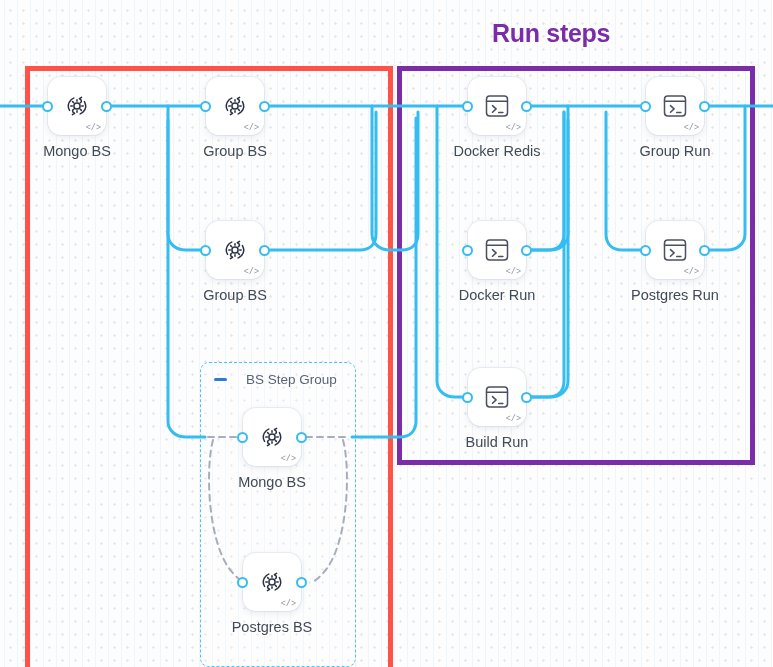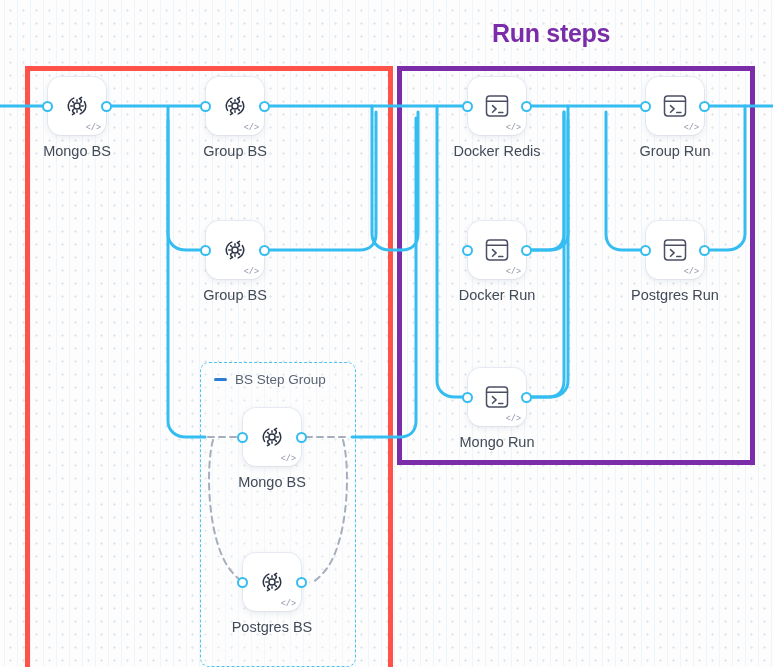--- a/index.html
+++ b/index.html
@@ -22,21 +22,21 @@
   #bs-box{left:25px;top:66px;width:368px;height:601px;border:5px solid #ff5349;border-bottom:none;}
   #run-box{left:397px;top:66px;width:358px;height:399px;border:5px solid #7b2ca8;}
   #bs-title{left:75px;top:19px;color:#ff5349;}
   #run-title{left:492px;top:19px;color:#7b2ca8;}
 
   svg.wires{position:absolute;left:0;top:0;width:773px;height:667px;overflow:visible;}
   .w{fill:none;stroke:#35bdf2;stroke-width:3;stroke-linecap:round;}
   .wd{fill:none;stroke:#a8adbd;stroke-width:2;stroke-dasharray:6 5;stroke-linecap:round;}
 
   .stepgroup{position:absolute;box-sizing:border-box;border:1.6px dashed #4ec3f0;border-radius:9px;background:rgba(255,255,255,.25);}
-  .sg-head{position:absolute;display:flex;align-items:center;gap:8px;font-size:13.5px;color:#5a6475;white-space:nowrap;}
+  .sg-head{position:absolute;display:flex;align-items:center;gap:19px;font-size:13.5px;color:#5a6475;white-space:nowrap;}
   .sg-dash{display:inline-block;width:13px;height:3px;background:#2b7cd3;border-radius:2px;}
 
   .node{position:absolute;width:58px;height:58px;}
   .card{position:absolute;inset:0;background:#fff;border-radius:13px;
         box-shadow:0 2px 7px rgba(40,60,90,.10),0 0 0 1px rgba(235,238,244,.9);
         display:flex;align-items:center;justify-content:center;}
   .card svg{display:block;}
   .codeglyph{position:absolute;right:5px;bottom:3px;font-size:8.5px;color:#8e95a6;line-height:1;font-family:"Liberation Mono","DejaVu Sans Mono",monospace;}
   .port{position:absolute;width:11px;height:11px;border-radius:50%;background:#fff;border:2.6px solid #35bdf2;top:50%;margin-top:-5.5px;box-sizing:border-box;}
   .port.l{left:-6px;}
@@ -260,16 +260,16 @@
         <g fill="none" stroke="#4a4f63" stroke-width="1.5" stroke-linecap="round" stroke-linejoin="round">
           <rect x="3.5" y="3" width="21" height="20" rx="3.2"></rect>
           <path d="M3.5 8.2h21"></path>
           <path d="m9.5 12.6 3.6 3.3-3.6 3.3M15.7 19.4h4.2"></path>
         </g>
       </svg>
       <span class="codeglyph">&lt;/&gt;</span>
     </div>
     <span class="port l"></span>
     <span class="port r"></span>
-    <span class="nlabel">Mongo Run</span>
+    <span class="nlabel">Build Run</span>
   </div>
 
 </div>
 
 </body></html>

